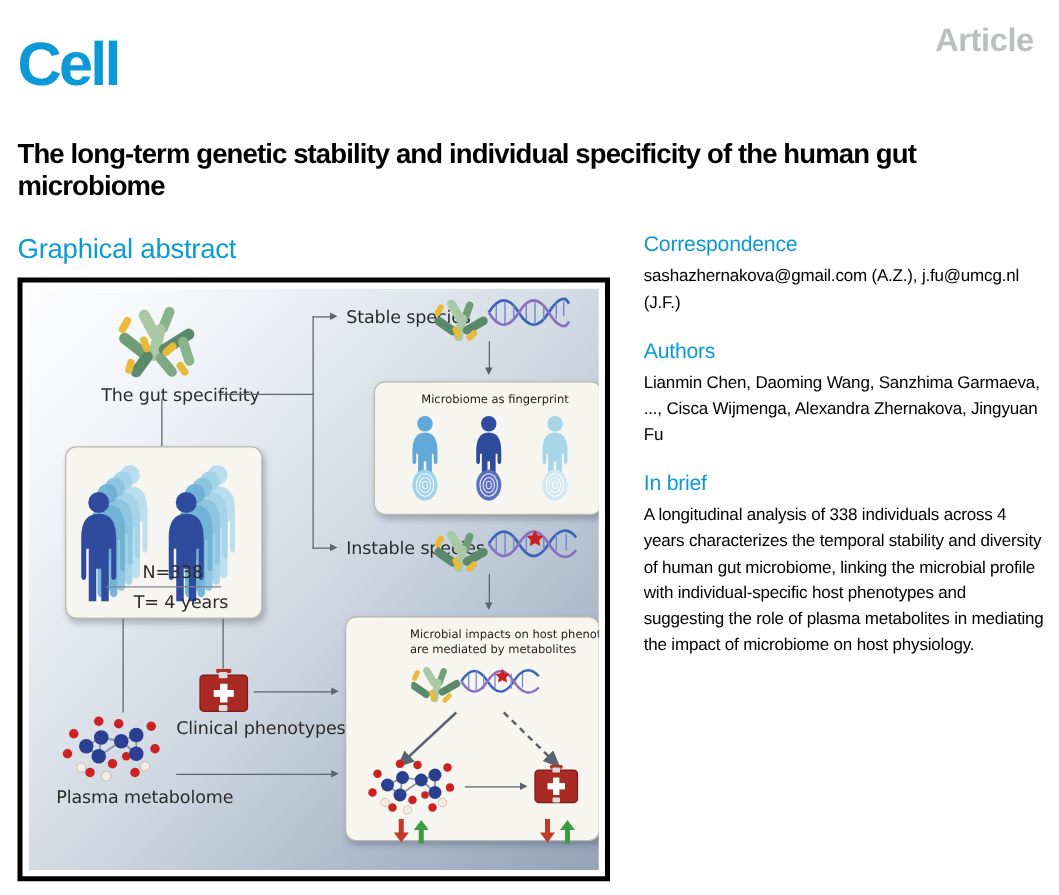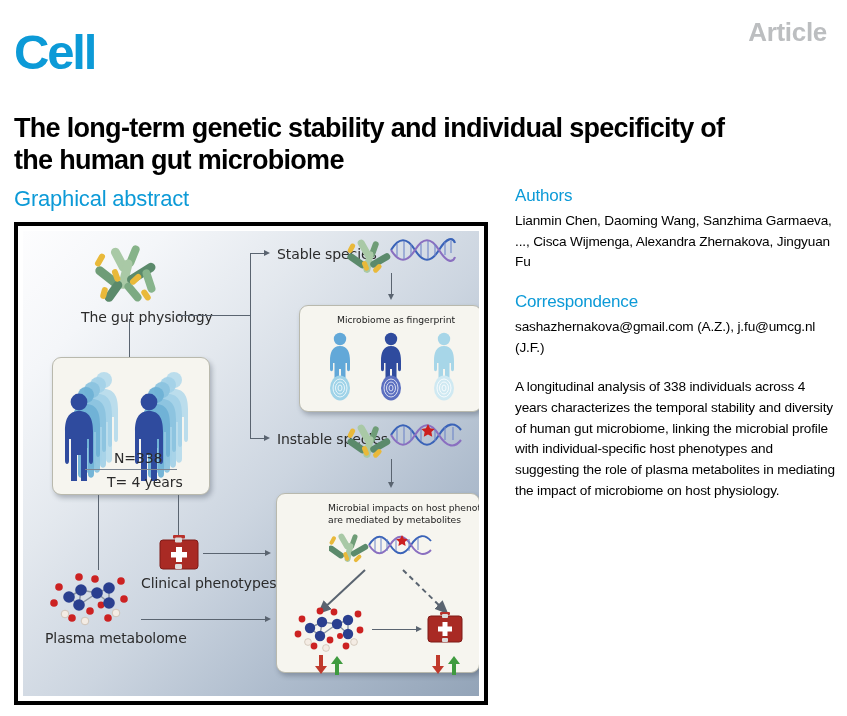--- a/index.html
+++ b/index.html
@@ -34,21 +34,21 @@
     font-weight: bold;
     color: #0c9ad7;
     letter-spacing: -2.2px;
     line-height: 1;
   }
   #paper-title {
     position: absolute;
     top: 95px;
     left: 14px;
     width: 740px;
-    font-size: 27px;
+    font-size: 22px;
     font-weight: bold;
     line-height: 1.18;
     letter-spacing: -0.7px;
     color: #000;
   }
 
   
   #graphical-abstract-heading {
     position: absolute;
     top: 186px;
@@ -175,21 +175,21 @@
           <rect x="24" y="36" width="9" height="24" rx="4.5" fill="#5b8a6b" transform="rotate(36 28 48)"></rect>
           <rect x="44" y="38" width="8" height="22" rx="4" fill="#7daa83" transform="rotate(-40 48 49)"></rect>
           <rect x="12" y="10" width="6" height="14" rx="3" fill="#e9b93a" transform="rotate(30 15 17)"></rect>
           <rect x="28" y="26" width="6" height="13" rx="3" fill="#e9b93a" transform="rotate(-20 31 32)"></rect>
           <rect x="48" y="30" width="6" height="13" rx="3" fill="#e9b93a" transform="rotate(48 51 36)"></rect>
           <rect x="58" y="46" width="6" height="12" rx="3" fill="#e9b93a" transform="rotate(-35 61 52)"></rect>
           <rect x="16" y="44" width="6" height="12" rx="3" fill="#e9b93a" transform="rotate(15 19 50)"></rect>
         </g>
       </svg>
     </div>
-    <div class="fig-label" style="left:58px;top:78px;">The gut physiology</div>
+    <div class="fig-label" style="left:58px;top:78px;">The gut specificity</div>
 
     <div class="connector conn-h" style="left:154px;top:84px;width:74px;"></div>
     <div class="connector conn-v" style="left:227px;top:22px;height:186px;"></div>
     <div class="connector conn-h" style="left:227px;top:22px;width:15px;"></div>
     <div class="arrowhead arrow-right" style="left:241px;top:18.6px;"></div>
     <div class="connector conn-h" style="left:227px;top:207px;width:15px;"></div>
     <div class="arrowhead arrow-right" style="left:241px;top:203.6px;"></div>
 
     <div class="fig-label" style="left:254px;top:15px;">Stable species</div>
     <div class="fig-label" style="left:254px;top:200px;">Instable species</div>
@@ -540,26 +540,27 @@
     <div class="fig-label" style="left:22px;top:399px;">Plasma metabolome</div>
     <div class="connector conn-h" style="left:118px;top:388px;width:125px;"></div>
     <div class="arrowhead arrow-right" style="left:242px;top:384.6px;"></div>
 
   </div>
 </div>
 
 <div id="right-col">
 
   <div class="rc-block">
+    <h2 class="rc-heading">Correspondence</h2>
+    <p class="rc-body">sashazhernakova@gmail.com (A.Z.), j.fu@umcg.nl (J.F.)</p>
+  </div>
+
+  <div class="rc-block">
     <h2 class="rc-heading">Authors</h2>
     <p class="rc-body">Lianmin Chen, Daoming Wang, Sanzhima Garmaeva, ..., Cisca Wijmenga, Alexandra Zhernakova, Jingyuan Fu</p>
   </div>
 
-  <div class="rc-block">
-    <h2 class="rc-heading">Correspondence</h2>
-    <p class="rc-body">sashazhernakova@gmail.com (A.Z.), j.fu@umcg.nl (J.F.)</p>
-  </div>
-
   <div class="rc-block brief">
+    <h2 class="rc-heading">In brief</h2>
     <p class="rc-body">A longitudinal analysis of 338 individuals across 4 years characterizes the temporal stability and diversity of human gut microbiome, linking the microbial profile with individual-specific host phenotypes and suggesting the role of plasma metabolites in mediating the impact of microbiome on host physiology.</p>
   </div>
 
 </div>
 
 </body></html>

